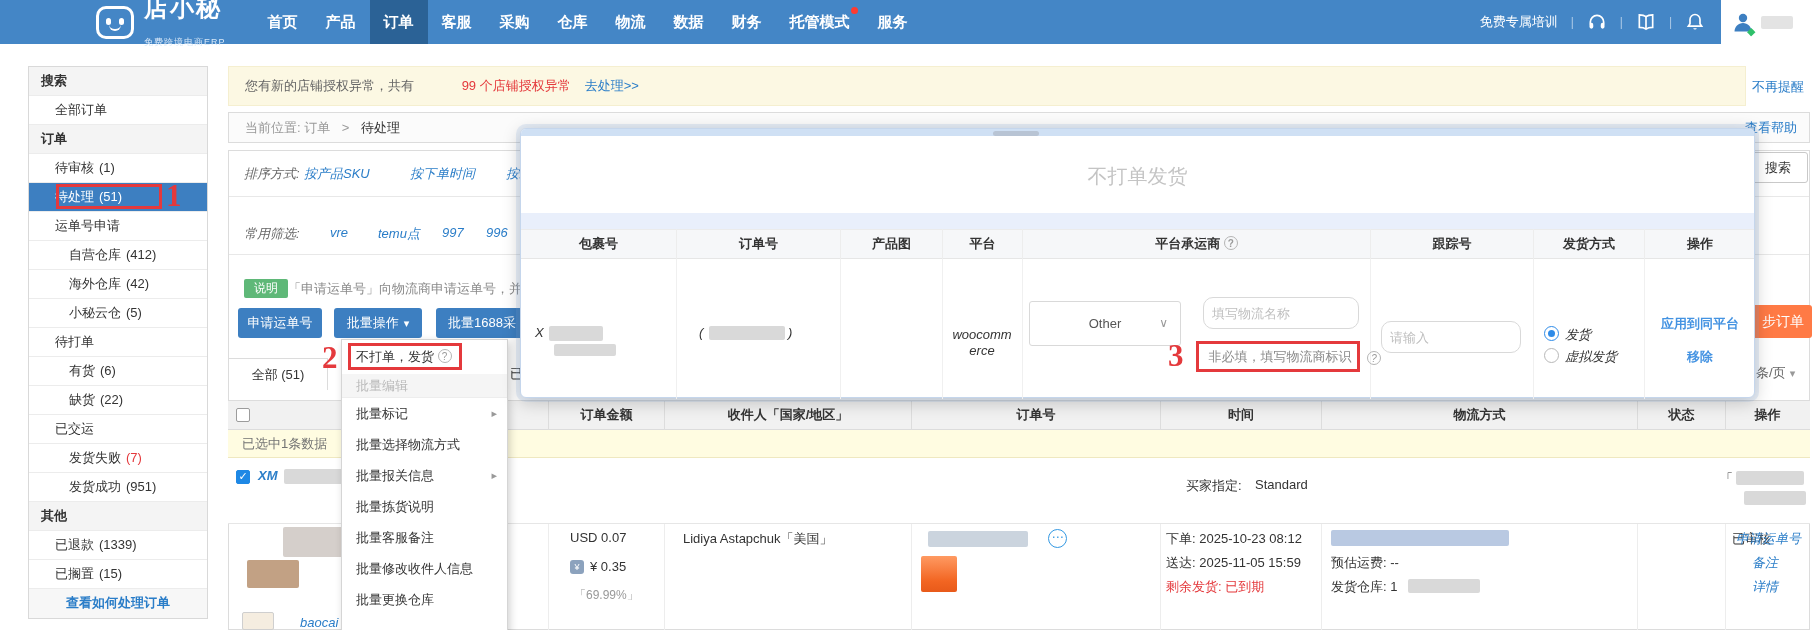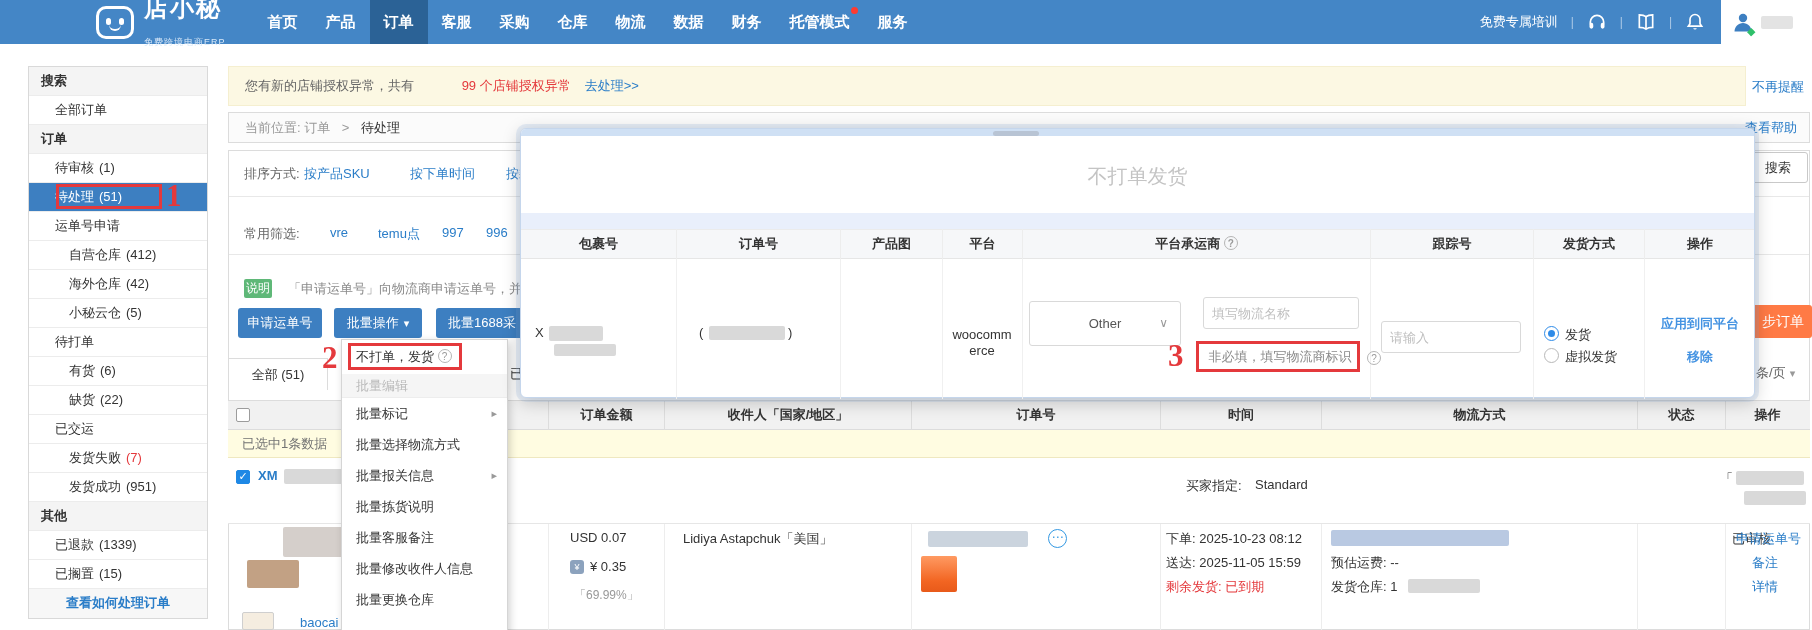--- a/index.html
+++ b/index.html
@@ -1,19 +1,19 @@
 <!DOCTYPE html>
 <html><head>
 <meta charset="utf-8">
 <style>
   * { margin:0; padding:0; box-sizing:border-box; }
   html,body { background:#fff; }
   body { font-family:"Liberation Sans","DejaVu Sans",sans-serif; }
   .page { position:relative; width:1812px; height:630px; overflow:hidden; background:#fff; color:#333; font-size:13px; }
-  .abs { position:absolute; }
+  .abs { position:absolute;font-style:italic; }
 
   
   .topbar { position:absolute; left:0; top:0; width:1812px; height:44px; background:#4486C6; z-index:10; display:flex; align-items:center; }
   .logo { display:flex; align-items:center; margin-left:96px; cursor:pointer; }
   .robot { position:relative; width:38px; height:33px; border:3px solid #fff; border-radius:10px; flex:0 0 auto; }
   .robot .eye { position:absolute; top:9px; width:5px; height:7px; background:#fff; border-radius:3px; }
   .robot .eye.l { left:7px; } .robot .eye.r { right:7px; }
   .robot .mouth { position:absolute; left:10px; bottom:5px; width:12px; height:6px; border-bottom:2.5px solid #fff; border-radius:0 0 8px 8px; }
   .logo-text { margin-left:10px; color:#fff; }
   .logo-title { display:block; font-size:24px; font-weight:bold; letter-spacing:2px; line-height:24px; }
@@ -49,21 +49,21 @@
   .dismiss { position:absolute; left:1752px; top:78px; color:#2A7DC8; cursor:pointer; }
   .crumbbox { position:absolute; left:228px; top:112px; width:1582px; height:31px; border:1px solid #DCDCDC; background:#FBFBFB; line-height:29px; padding-left:16px; color:#999; }
   .crumbbox .cur { color:#333; }
   .helplink { position:absolute; left:1745px; top:119px; color:#2A7DC8; cursor:pointer; }
 
   
   .panel { position:absolute; left:228px; top:150px; width:1582px; height:480px; border:1px solid #DCDCDC; background:#fff; }
   .graytext { color:#666; }
   .bluelink { color:#2A7DC8; cursor:pointer; text-decoration:none; }
   .rowsep { position:absolute; left:229px; width:1580px; height:0; border-top:1px solid #E8E8E8; }
-  .notebadge { position:absolute; left:244px; top:279px; width:28px; height:19px; background:#5FB878; color:#fff; font-size:12px; text-align:center; line-height:19px; border-radius:2px; }
+  .notebadge { position:absolute; left:244px; top:279px; width:44px; height:19px; background:#5FB878; color:#fff; font-size:12px; text-align:center; line-height:19px; border-radius:2px; }
   .notetext { position:absolute; left:288px; top:280px; width:234px; height:18px; overflow:hidden; color:#8A8A8A; white-space:nowrap; }
   .bluebtn { position:absolute; height:30px; background:#3D7FC1; color:#fff; border:none; border-radius:3px; font-size:13px; cursor:pointer; white-space:nowrap; overflow:hidden; font-family:inherit; }
   .caret-down::after { content:"▾"; margin-left:5px; font-size:11px; }
   .tab { position:absolute; left:228px; top:358px; width:100px; height:32px; border:1px solid #DCDCDC; border-bottom:none; background:#fff; text-align:center; line-height:31px; cursor:pointer; }
   .tabfrag { position:absolute; left:510px; top:365px; color:#333; }
   .pagerfrag { position:absolute; left:1756px; top:364px; color:#666; }
   .pagerfrag::after { content:"▾"; color:#999; margin-left:4px; font-size:11px; }
   .searchbtn { position:absolute; left:1748px; top:152px; width:60px; height:31px; background:#fff; border:1px solid #C9C9C9; border-radius:3px; text-align:center; line-height:29px; cursor:pointer; color:#333; font-family:inherit; font-size:13px; }
   .syncbtn { position:absolute; left:1748px; top:305px; width:64px; height:33px; background:#FF7A45; color:#fff; border:none; border-radius:3px; text-align:right; padding-right:8px; line-height:33px; font-size:14px; cursor:pointer; font-family:inherit; }
 
@@ -99,21 +99,21 @@
   
   .modal { position:absolute; left:520px; top:128px; width:1235px; height:270px; background:#fff; border:1px solid #C5D6EC; border-radius:6px; box-shadow:0 0 0 4px rgba(120,160,210,.18), 0 4px 18px rgba(0,0,0,.22); z-index:50; }
   .modal-strip { position:absolute; left:0; top:0; width:100%; height:7px; background:#CFE0F4; border-radius:5px 5px 0 0; }
   .modal-handle { position:absolute; left:472px; top:2px; width:46px; height:5px; background:#B8C4D4; border-radius:3px; cursor:grab; }
   .modal-title { position:absolute; left:0; top:34px; width:100%; text-align:center; font-size:20px; color:#C4C4C4; }
   .modal-band { position:absolute; left:0; top:84px; width:100%; height:16px; background:#E9EFFB; }
   .m-head { position:absolute; left:0; top:100px; width:100%; height:30px; background:#F6F7F9; border-top:1px solid #EBEBEB; border-bottom:1px solid #E6E6E6; }
   .m-th { position:absolute; top:100px; height:30px; line-height:29px; text-align:center; font-weight:bold; color:#333; border-left:1px solid #EDEDED; }
   .m-th.first { border-left:none; }
   .m-vline { position:absolute; top:130px; height:140px; width:0; border-left:1px solid #F0F0F0; }
-  .m-input { position:absolute; height:32px; border:1px solid #D9D9D9; border-radius:3px; padding:0 8px; font-size:13px; font-family:inherit; color:#333; }
+  .m-input { position:absolute; height:32px; border:1px solid #D9D9D9; border-radius:10px; padding:0 8px; font-size:13px; font-family:inherit; color:#333; }
   .m-input::placeholder { color:#BFBFBF; }
   .m-select { position:absolute; left:508px; top:172px; width:152px; height:45px; border:1px solid #D9D9D9; border-radius:3px; background:#fff; cursor:pointer; }
   .m-select .sel-val { position:absolute; left:0; top:0; width:100%; text-align:center; line-height:43px; color:#555; }
   .m-select .sel-caret { position:absolute; right:12px; top:0; line-height:43px; color:#999; font-size:12px; }
   .m-select .sel-caret::before { content:"∨"; }
   .hintbox { position:absolute; left:678px; top:214px; width:162px; height:30px; line-height:27px; text-align:center; color:#8A8A8A; white-space:nowrap; }
   .radio { position:absolute; width:15px; height:15px; border-radius:50%; border:1px solid #B8B8B8; background:#fff; cursor:pointer; }
   .radio.sel { border-color:#2E8BE8; }
   .radio.sel::after { content:""; position:absolute; left:3px; top:3px; width:7px; height:7px; border-radius:50%; background:#2E8BE8; }
   .m-link { position:absolute; width:112px; left:1123px; text-align:center; color:#4493E2; cursor:pointer; font-weight:bold; }

